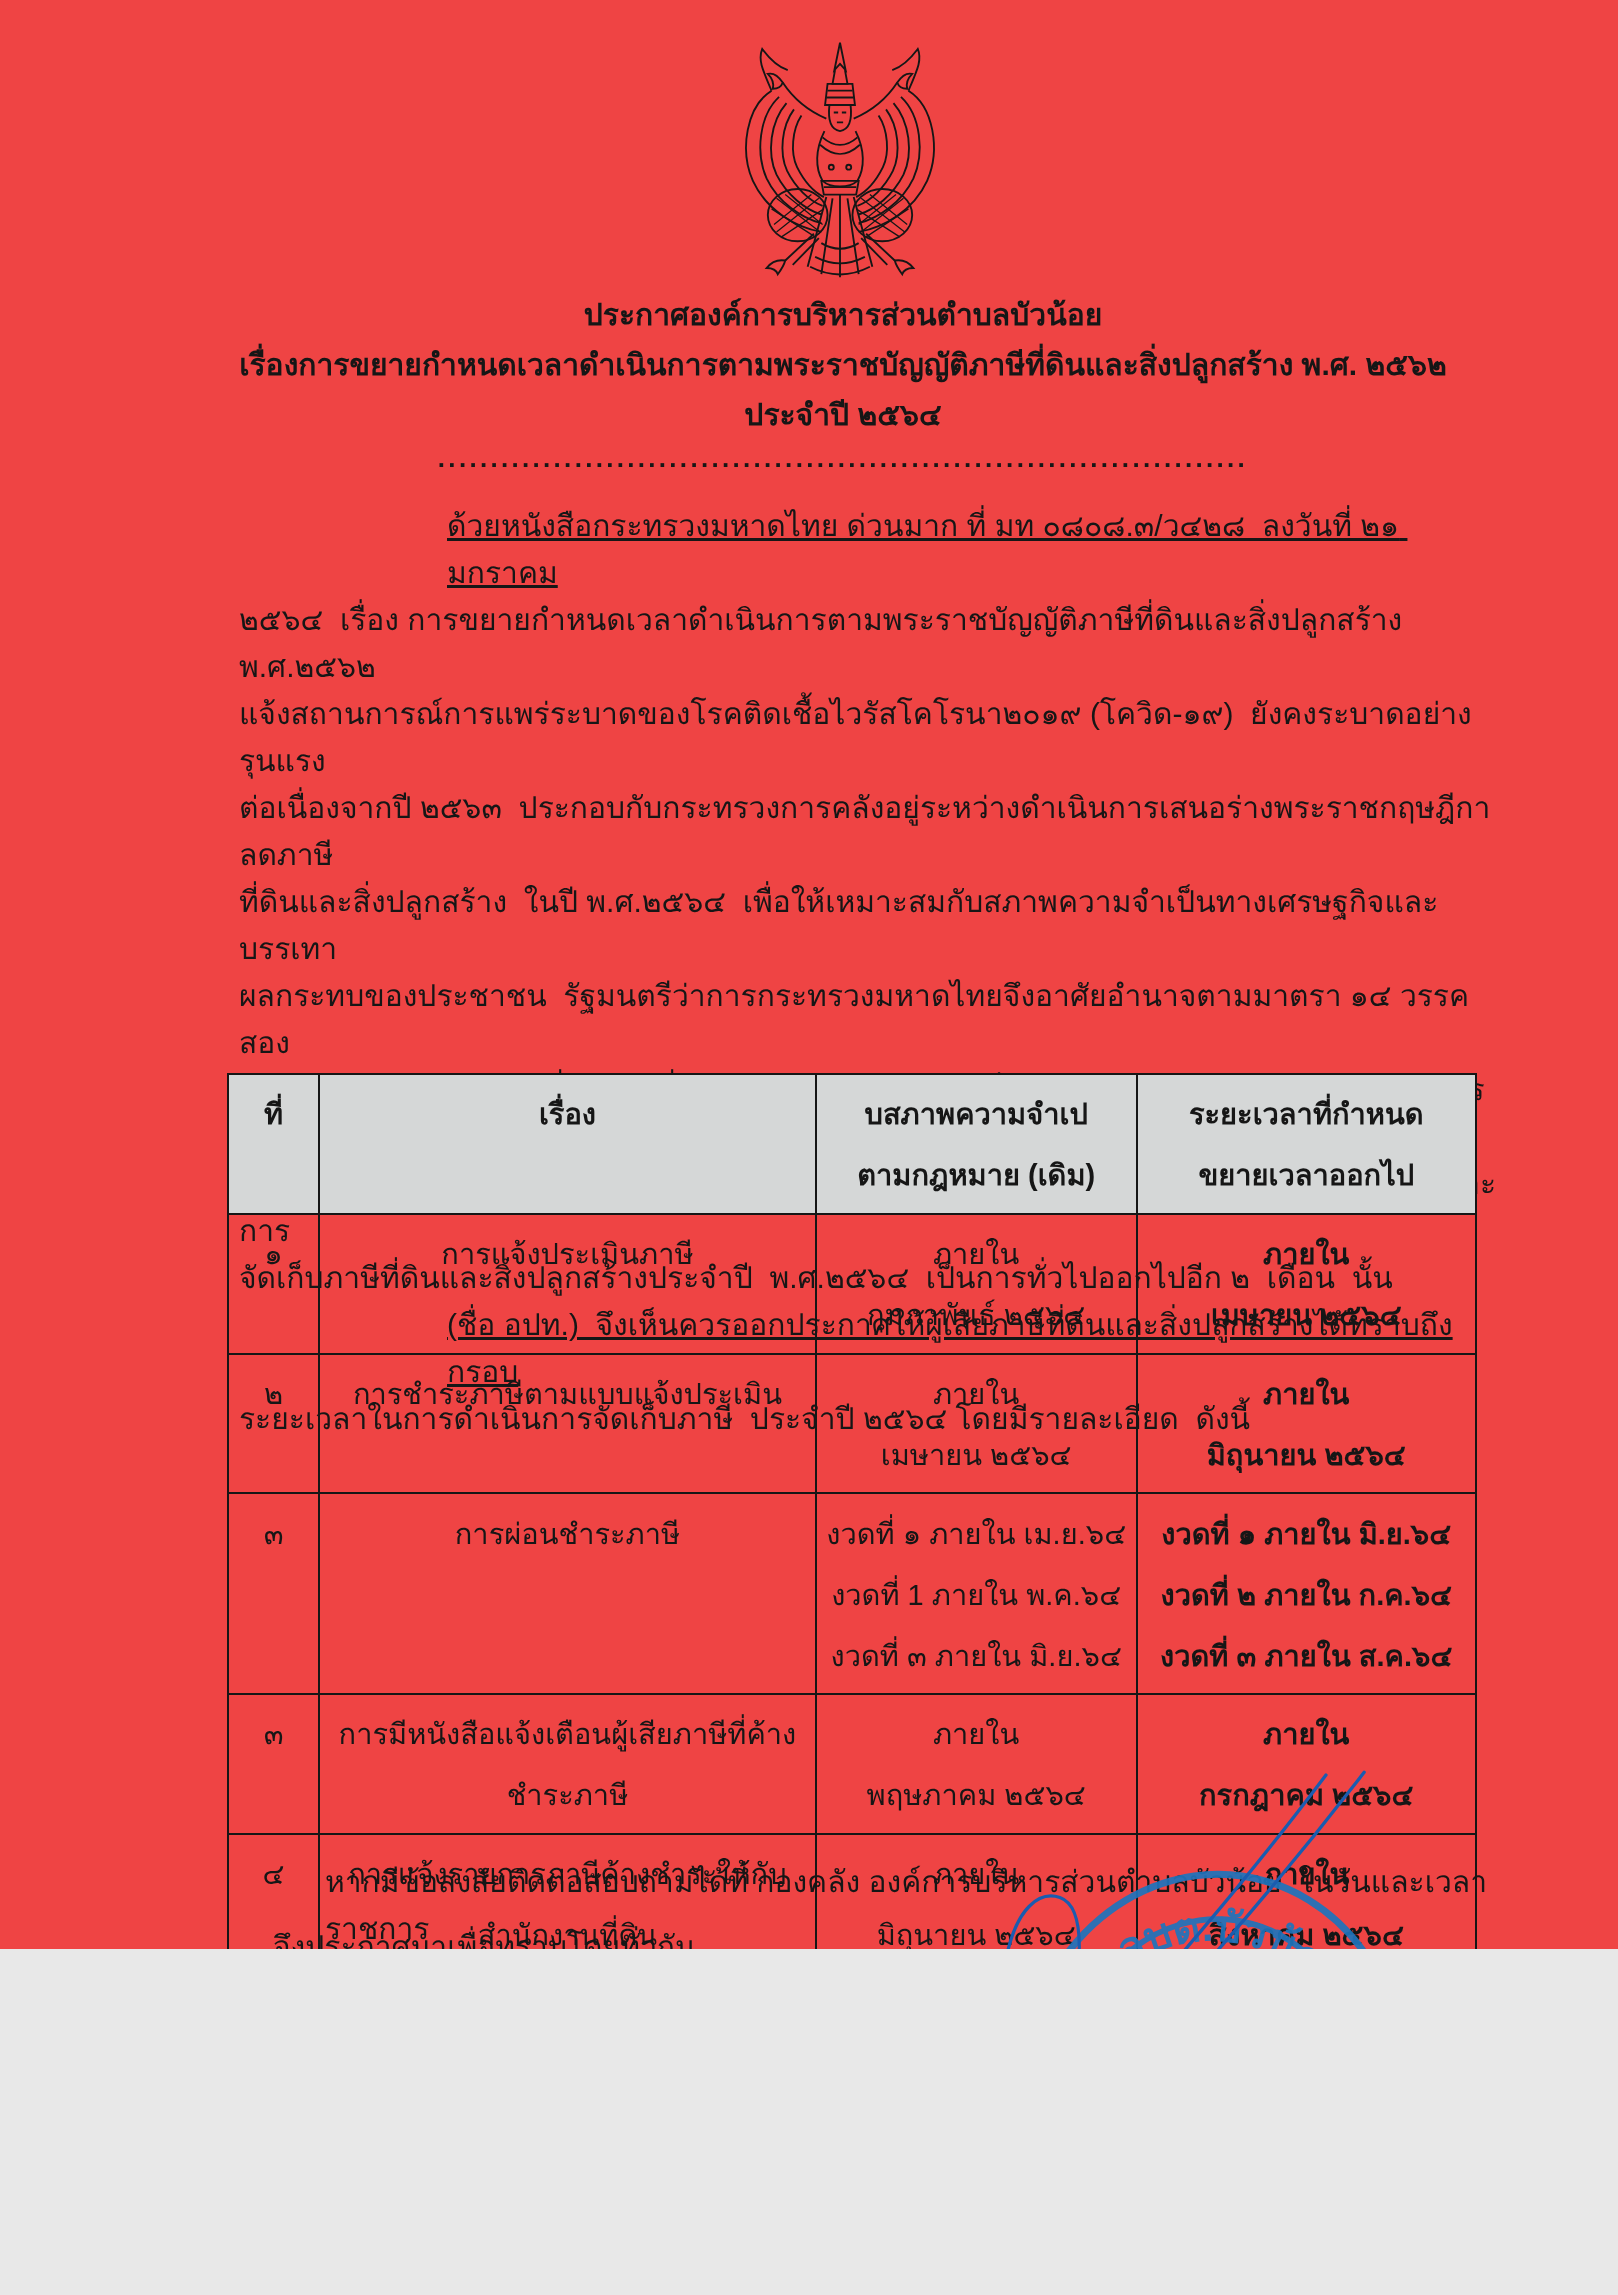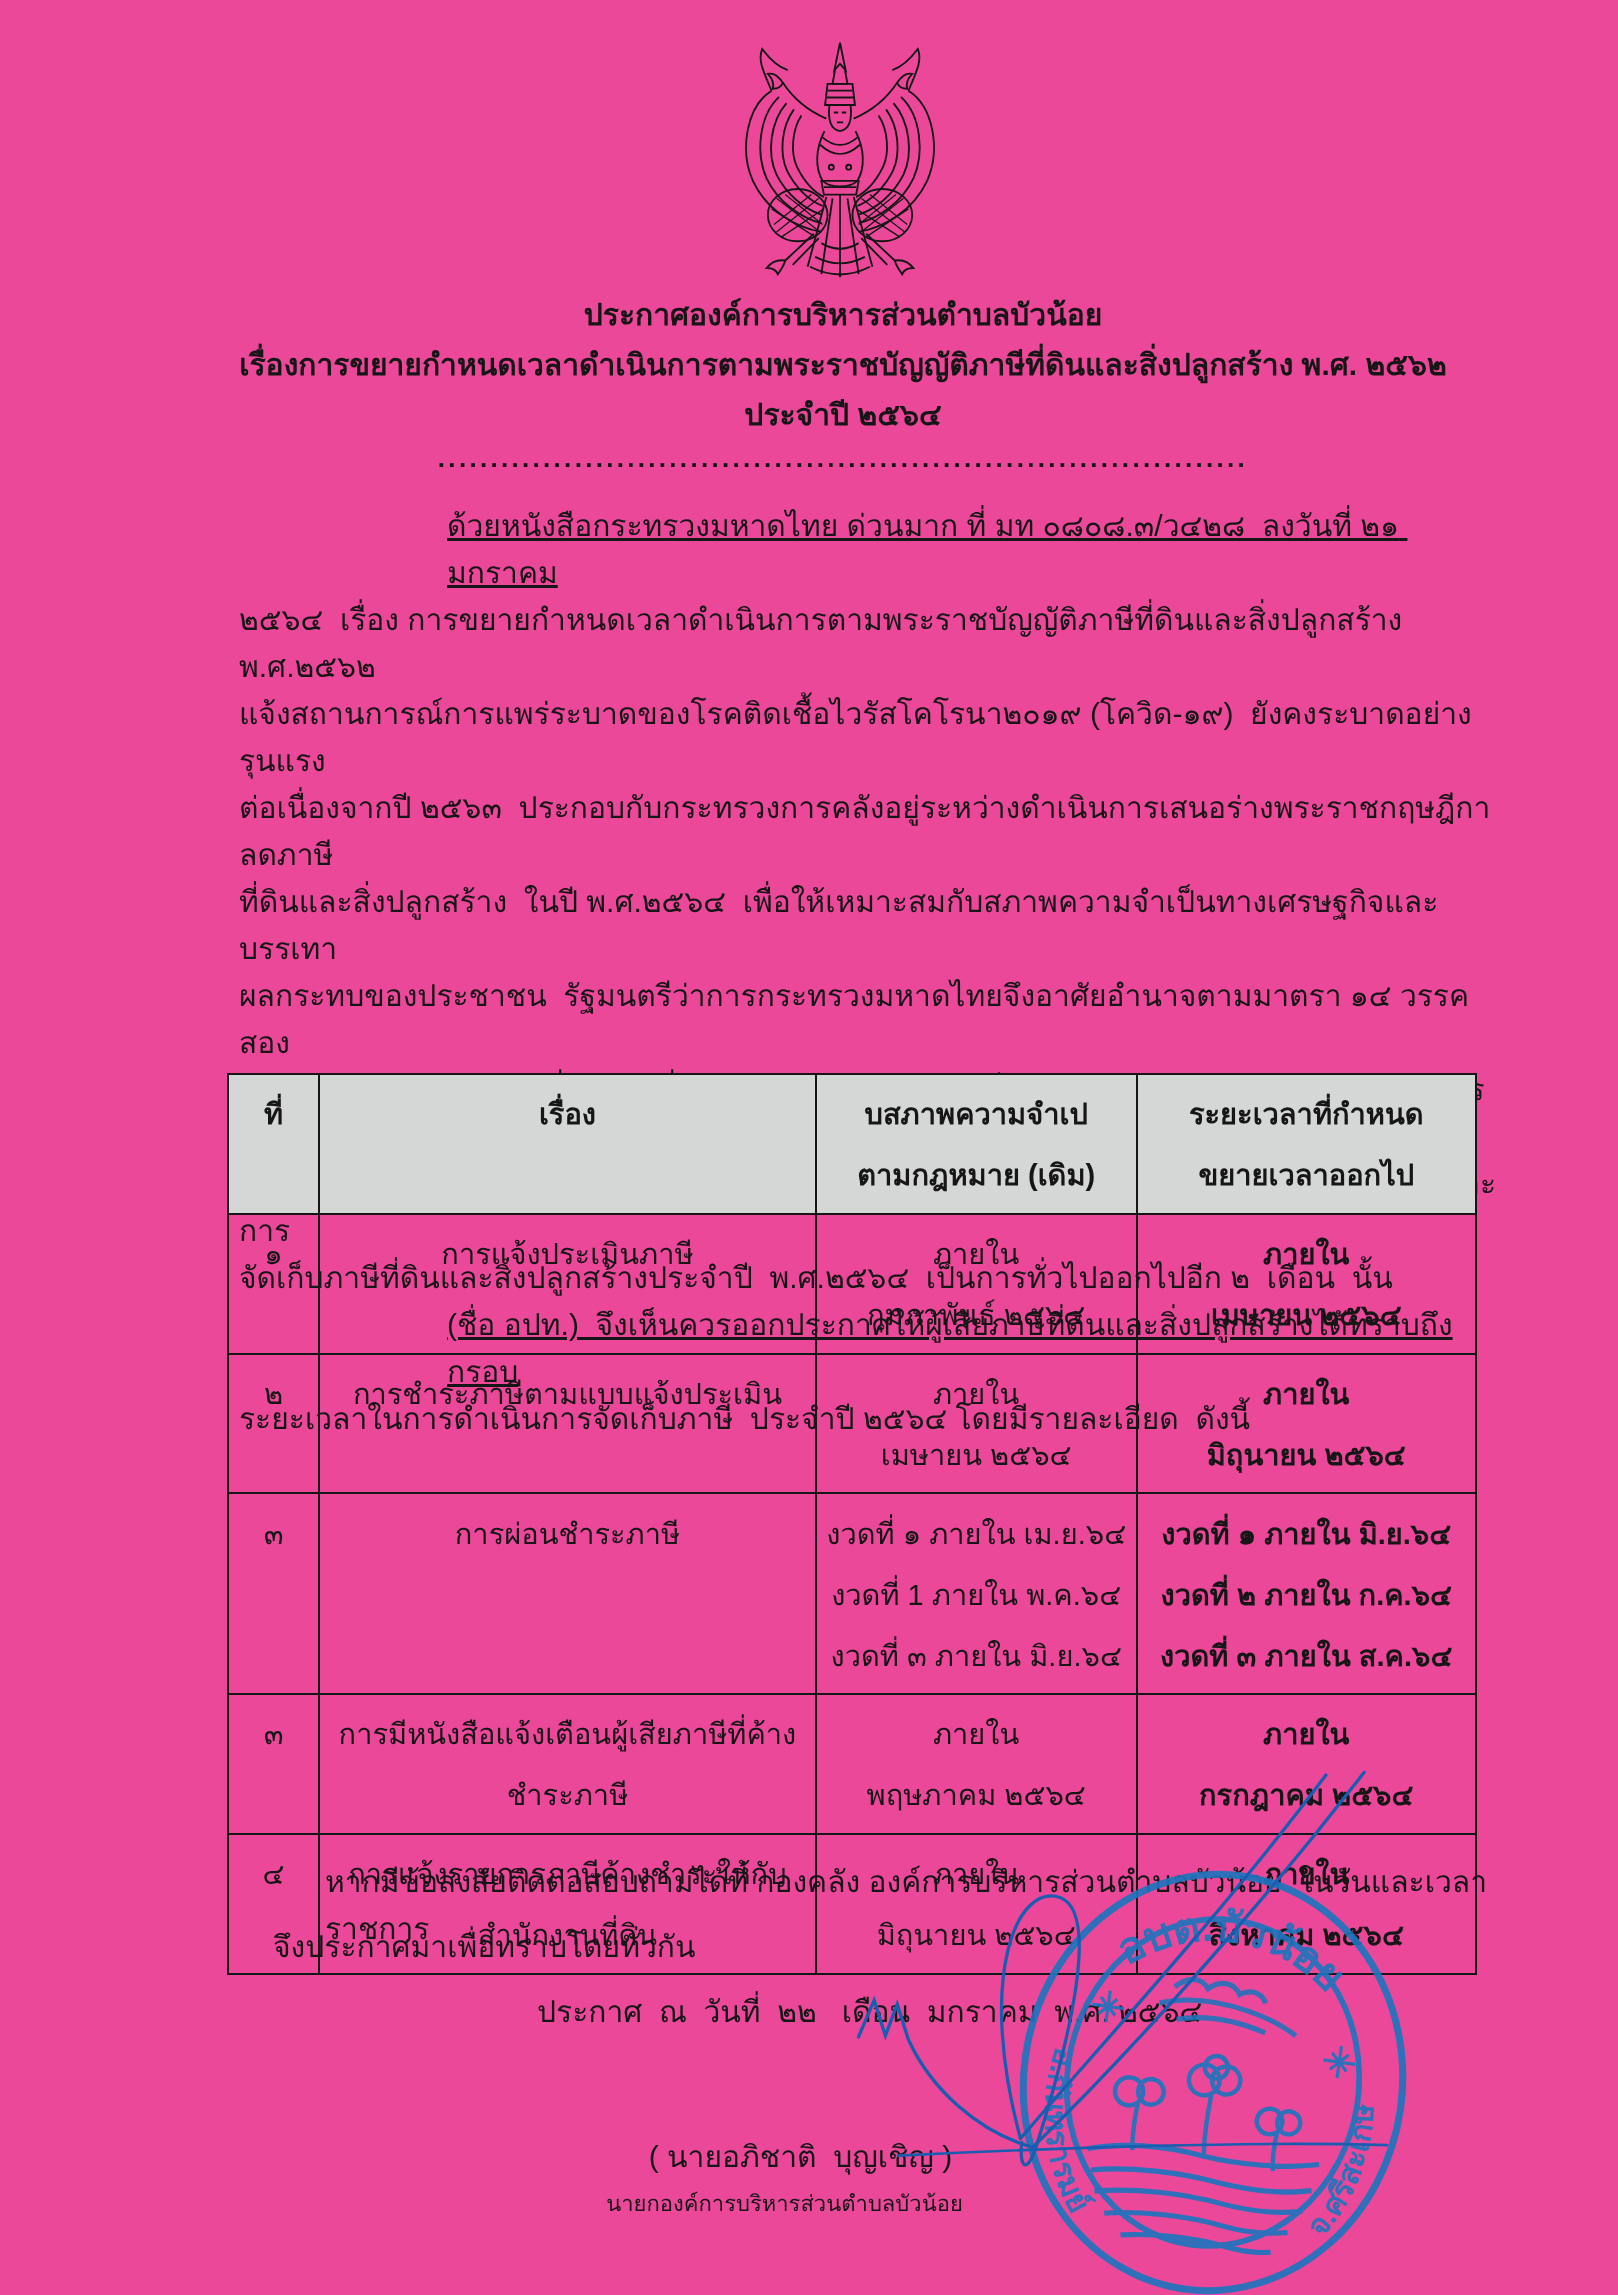--- a/index.html
+++ b/index.html
@@ -1,17 +1,17 @@
 <!DOCTYPE html>
 <html style="font-size:10.5px"><head>
 <meta charset="utf-8">
 <style>
   html,body{margin:0;padding:0;background:#e8e8e8;}
   .page{
-    position:relative;width:1619px;height:2295px;background:#ec4899;
+    position:relative;width:1619px;height:1949px;background:#ef4444;
     font-family:"Liberation Sans","DejaVu Sans",sans-serif;color:#161616;
     overflow:hidden;
   }
   .abs{position:absolute;}
   .prewrap{white-space:pre-wrap;margin-left:16px;}
   
   .emblem{left:728px;top:26px;width:224px;height:260px;}
   
   .titles{left:184px;top:290px;width:1318px;text-align:center;font-weight:bold;font-size:30px;line-height:50px;}
   .dots{left:184px;top:443px;width:1318px;text-align:center;font-size:26px;font-weight:bold;letter-spacing:3.3px;}

